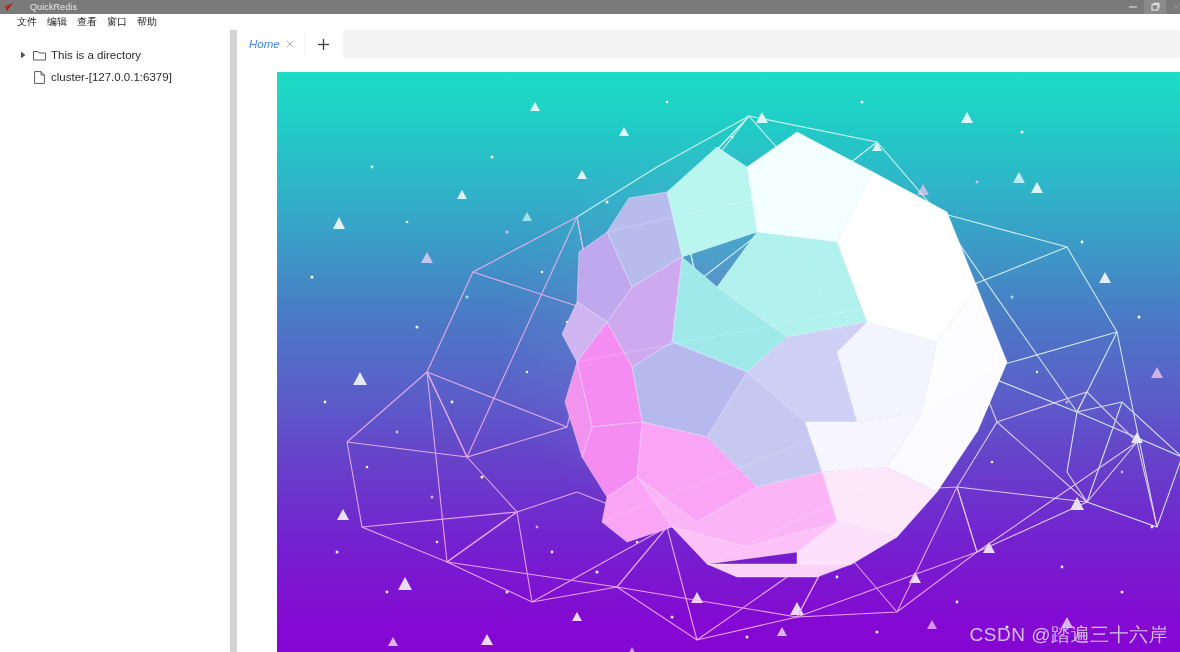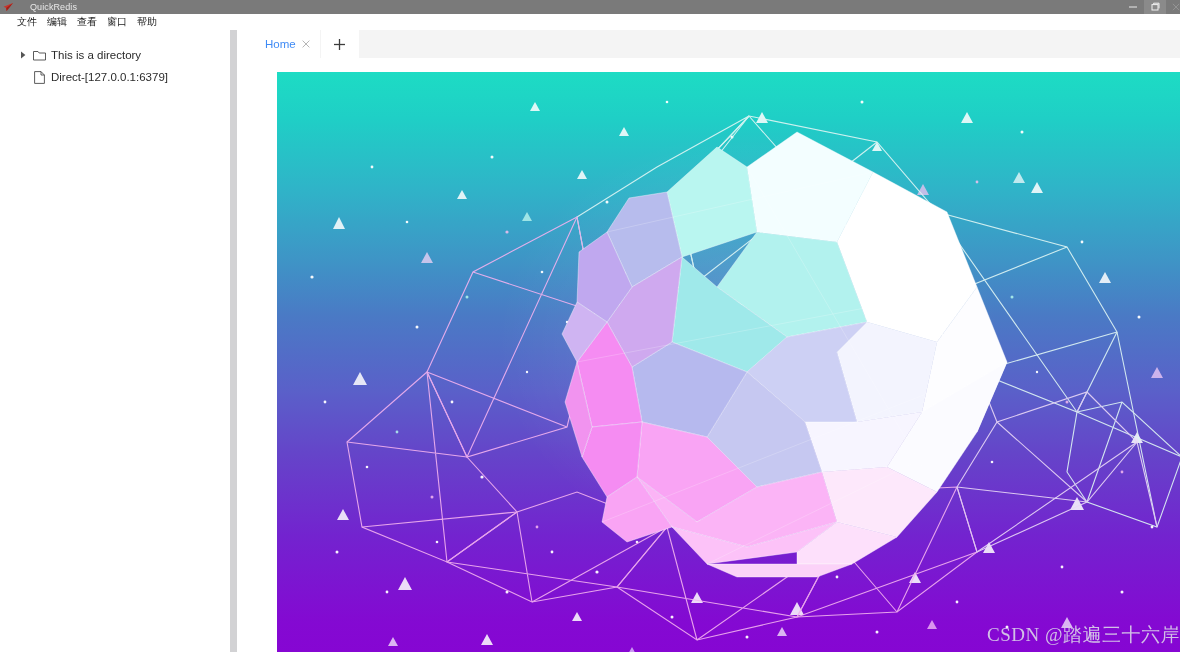--- a/index.html
+++ b/index.html
@@ -95,22 +95,23 @@
   .tabstrip {
     position: relative;
     width: 943px; height: 28px;
     background: #f4f4f4;
     display: flex; align-items: stretch;
   }
   .tab {
     height: 28px;
     background: #ffffff;
     display: flex; align-items: center;
-    padding: 0 8px 0 28px;
+    padding: 0 8px 0 12px;
     gap: 4px;
+    font-style: italic;
   }
   .tab-label {
     font-size: 11.5px; color: #3f8bf5;
     line-height: 28px; white-space: nowrap;
   }
   .tab-close {
     width: 12px; height: 12px;
     display: flex; align-items: center; justify-content: center;
     color: #b6b6b6;
   }
@@ -141,26 +142,26 @@
       #4a7ac5 42%,
       #5a60c9 55%,
       #6544c9 66%,
       #7323cf 80%,
       #8409d2 95%,
       #8606d3 100%);
     overflow: hidden;
   }
   .hero svg { position: absolute; left: 0; top: 0; display: block; }
   .watermark {
-    position: absolute; right: 0; bottom: 4px;
+    position: absolute; right: 12px; bottom: 4px;
     font-size: 19px; color: #d8cfe8;
     opacity: 0.92;
     white-space: nowrap;
     letter-spacing: 0.5px;
-    font-family: Liberation Serif, serif;
+    font-family: Liberation Sans, sans-serif;
   }
 </style>
 </head>
 <body>
 
 <div id="app">
 
   <div class="titlebar">
     <span class="tb-logo">
       <svg width="11" height="11" viewBox="0 0 11 11">
@@ -206,30 +207,30 @@
         </svg>
       </span>
       <span class="tree-icon">
         <svg width="13" height="11" viewBox="0 0 13 11">
           <path d="M0.5 1.5 L5 1.5 L6.2 3 L12.5 3 L12.5 10 L0.5 10 Z" fill="none" stroke="#4a4a4a" stroke-width="0.9" stroke-linejoin="round"></path>
         </svg>
       </span>
       <span class="tree-label">This is a directory</span>
     </div>
 
-
     <div class="tree-row child">
       <span class="tree-icon">
         <svg width="11" height="13" viewBox="0 0 11 13">
           <path d="M0.6 0.6 L7 0.6 L10.4 4 L10.4 12.4 L0.6 12.4 Z" fill="none" stroke="#4a4a4a" stroke-width="0.9" stroke-linejoin="round"></path>
           <path d="M7 0.6 L7 4 L10.4 4" fill="none" stroke="#4a4a4a" stroke-width="0.9"></path>
         </svg>
       </span>
-      <span class="tree-label">Direct-[127.0.0.1:6379]</span>
+      <span class="tree-label">cluster-[127.0.0.1:6379]</span>
     </div>
+
 
   </div>
 
   <div class="divider"></div>
 
   <div class="content">
 
     <div class="tabstrip">
       <div class="tab">
         <span class="tab-label">Home</span>

